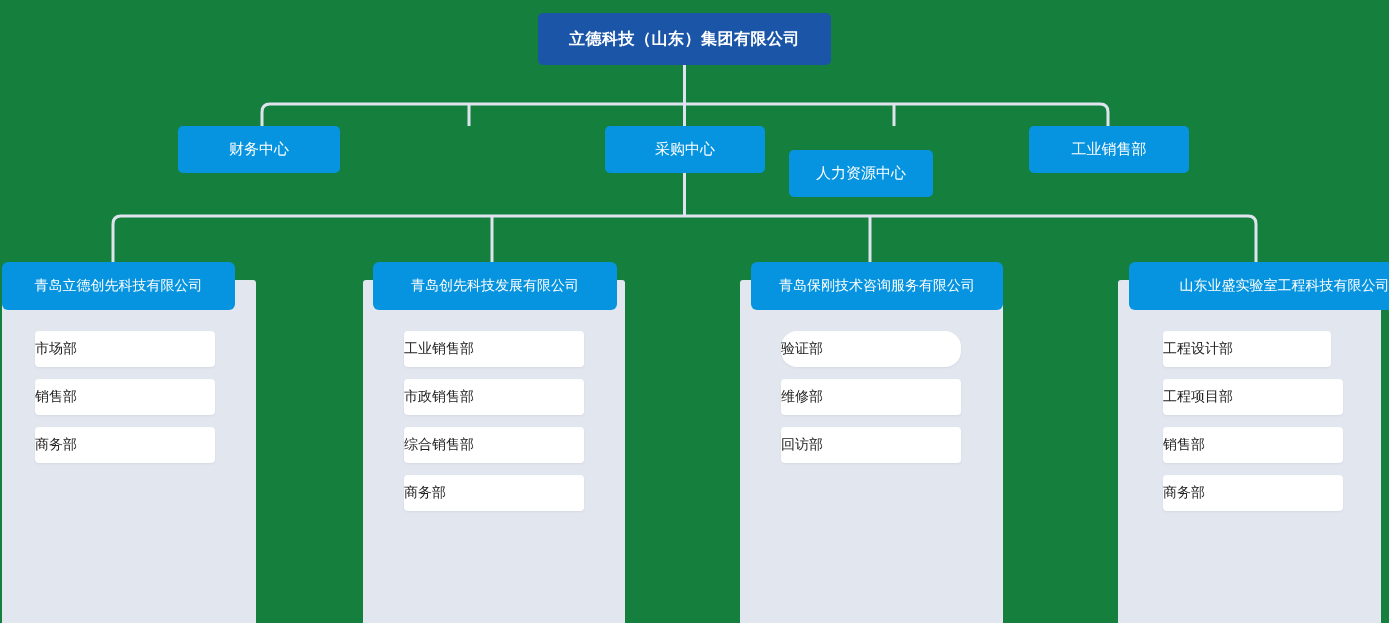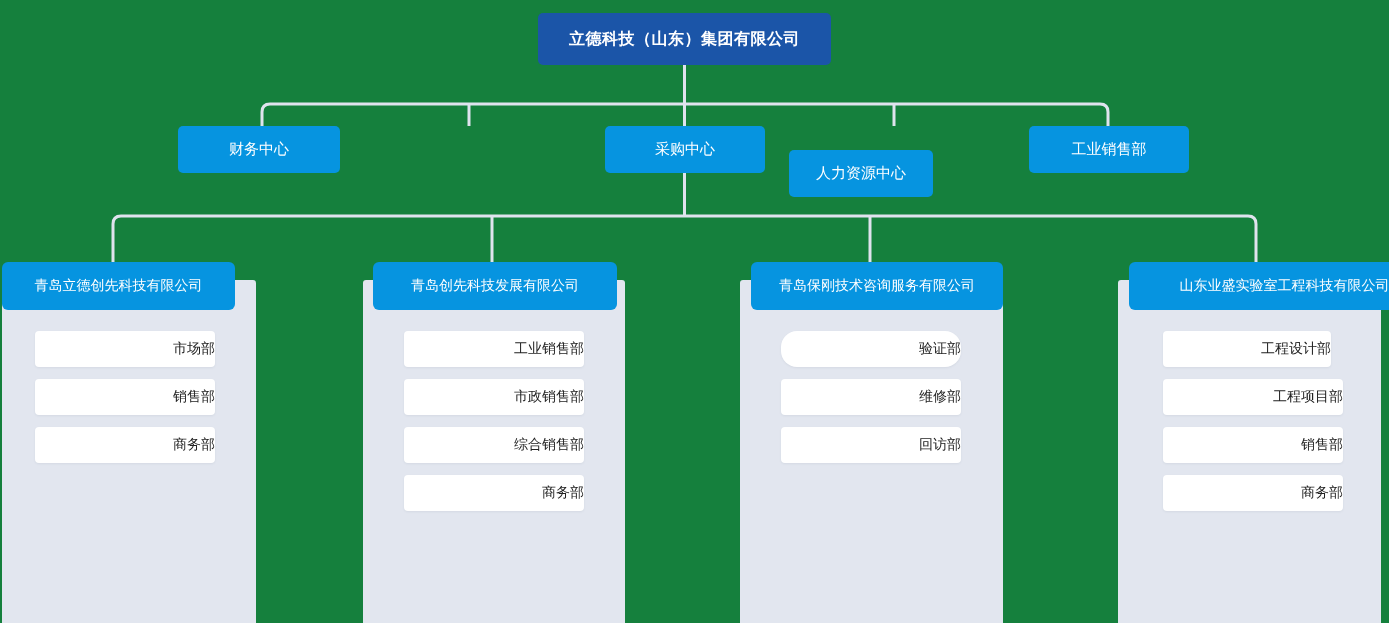--- a/index.html
+++ b/index.html
@@ -93,21 +93,21 @@
   }
   .dept-box {
     position: absolute;
     height: 36px;
     background: #ffffff;
     border-radius: 4px;
     color: #222222;
     font-size: 14px;
     display: flex;
     align-items: center;
-    justify-content: flex-end;
+    justify-content: flex-start;
     box-sizing: border-box;
     box-shadow: 0 1px 2px rgba(120,130,150,0.12);
   }
 </style>
 </head>
 <body>
 
 <div id="chart">
 
   <svg class="lines" viewBox="0 0 1389 623" width="1389" height="623">

